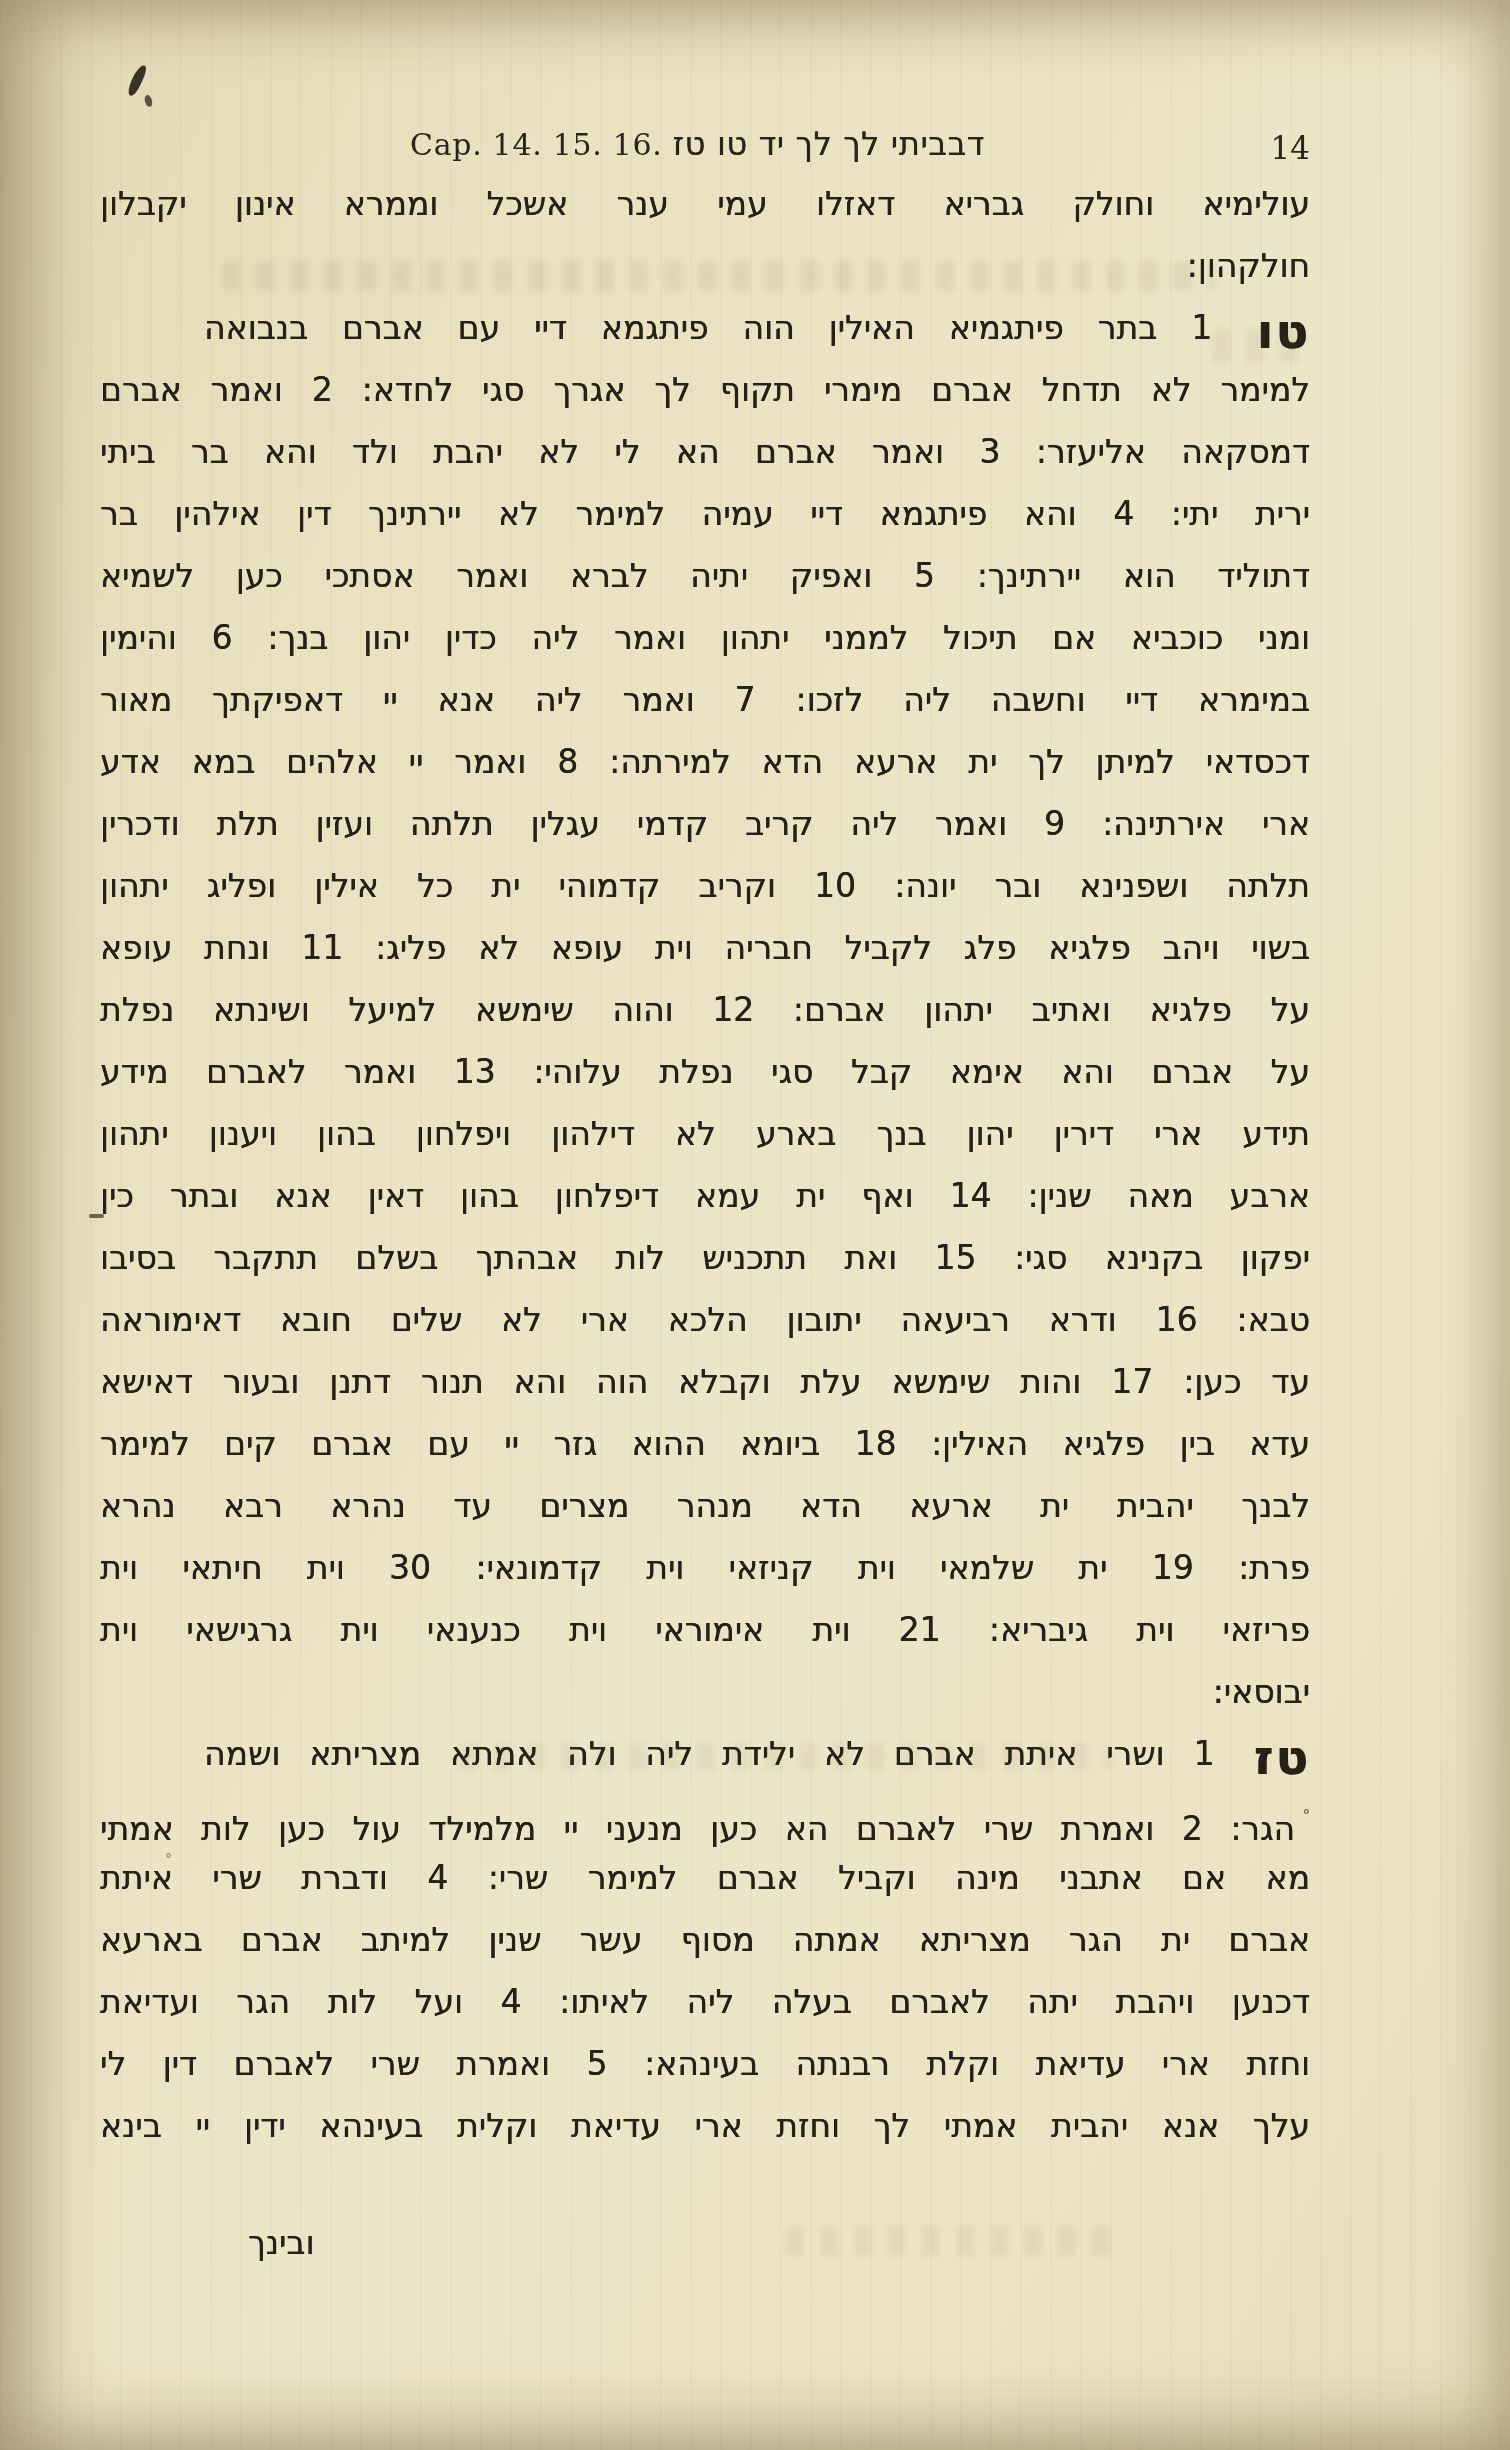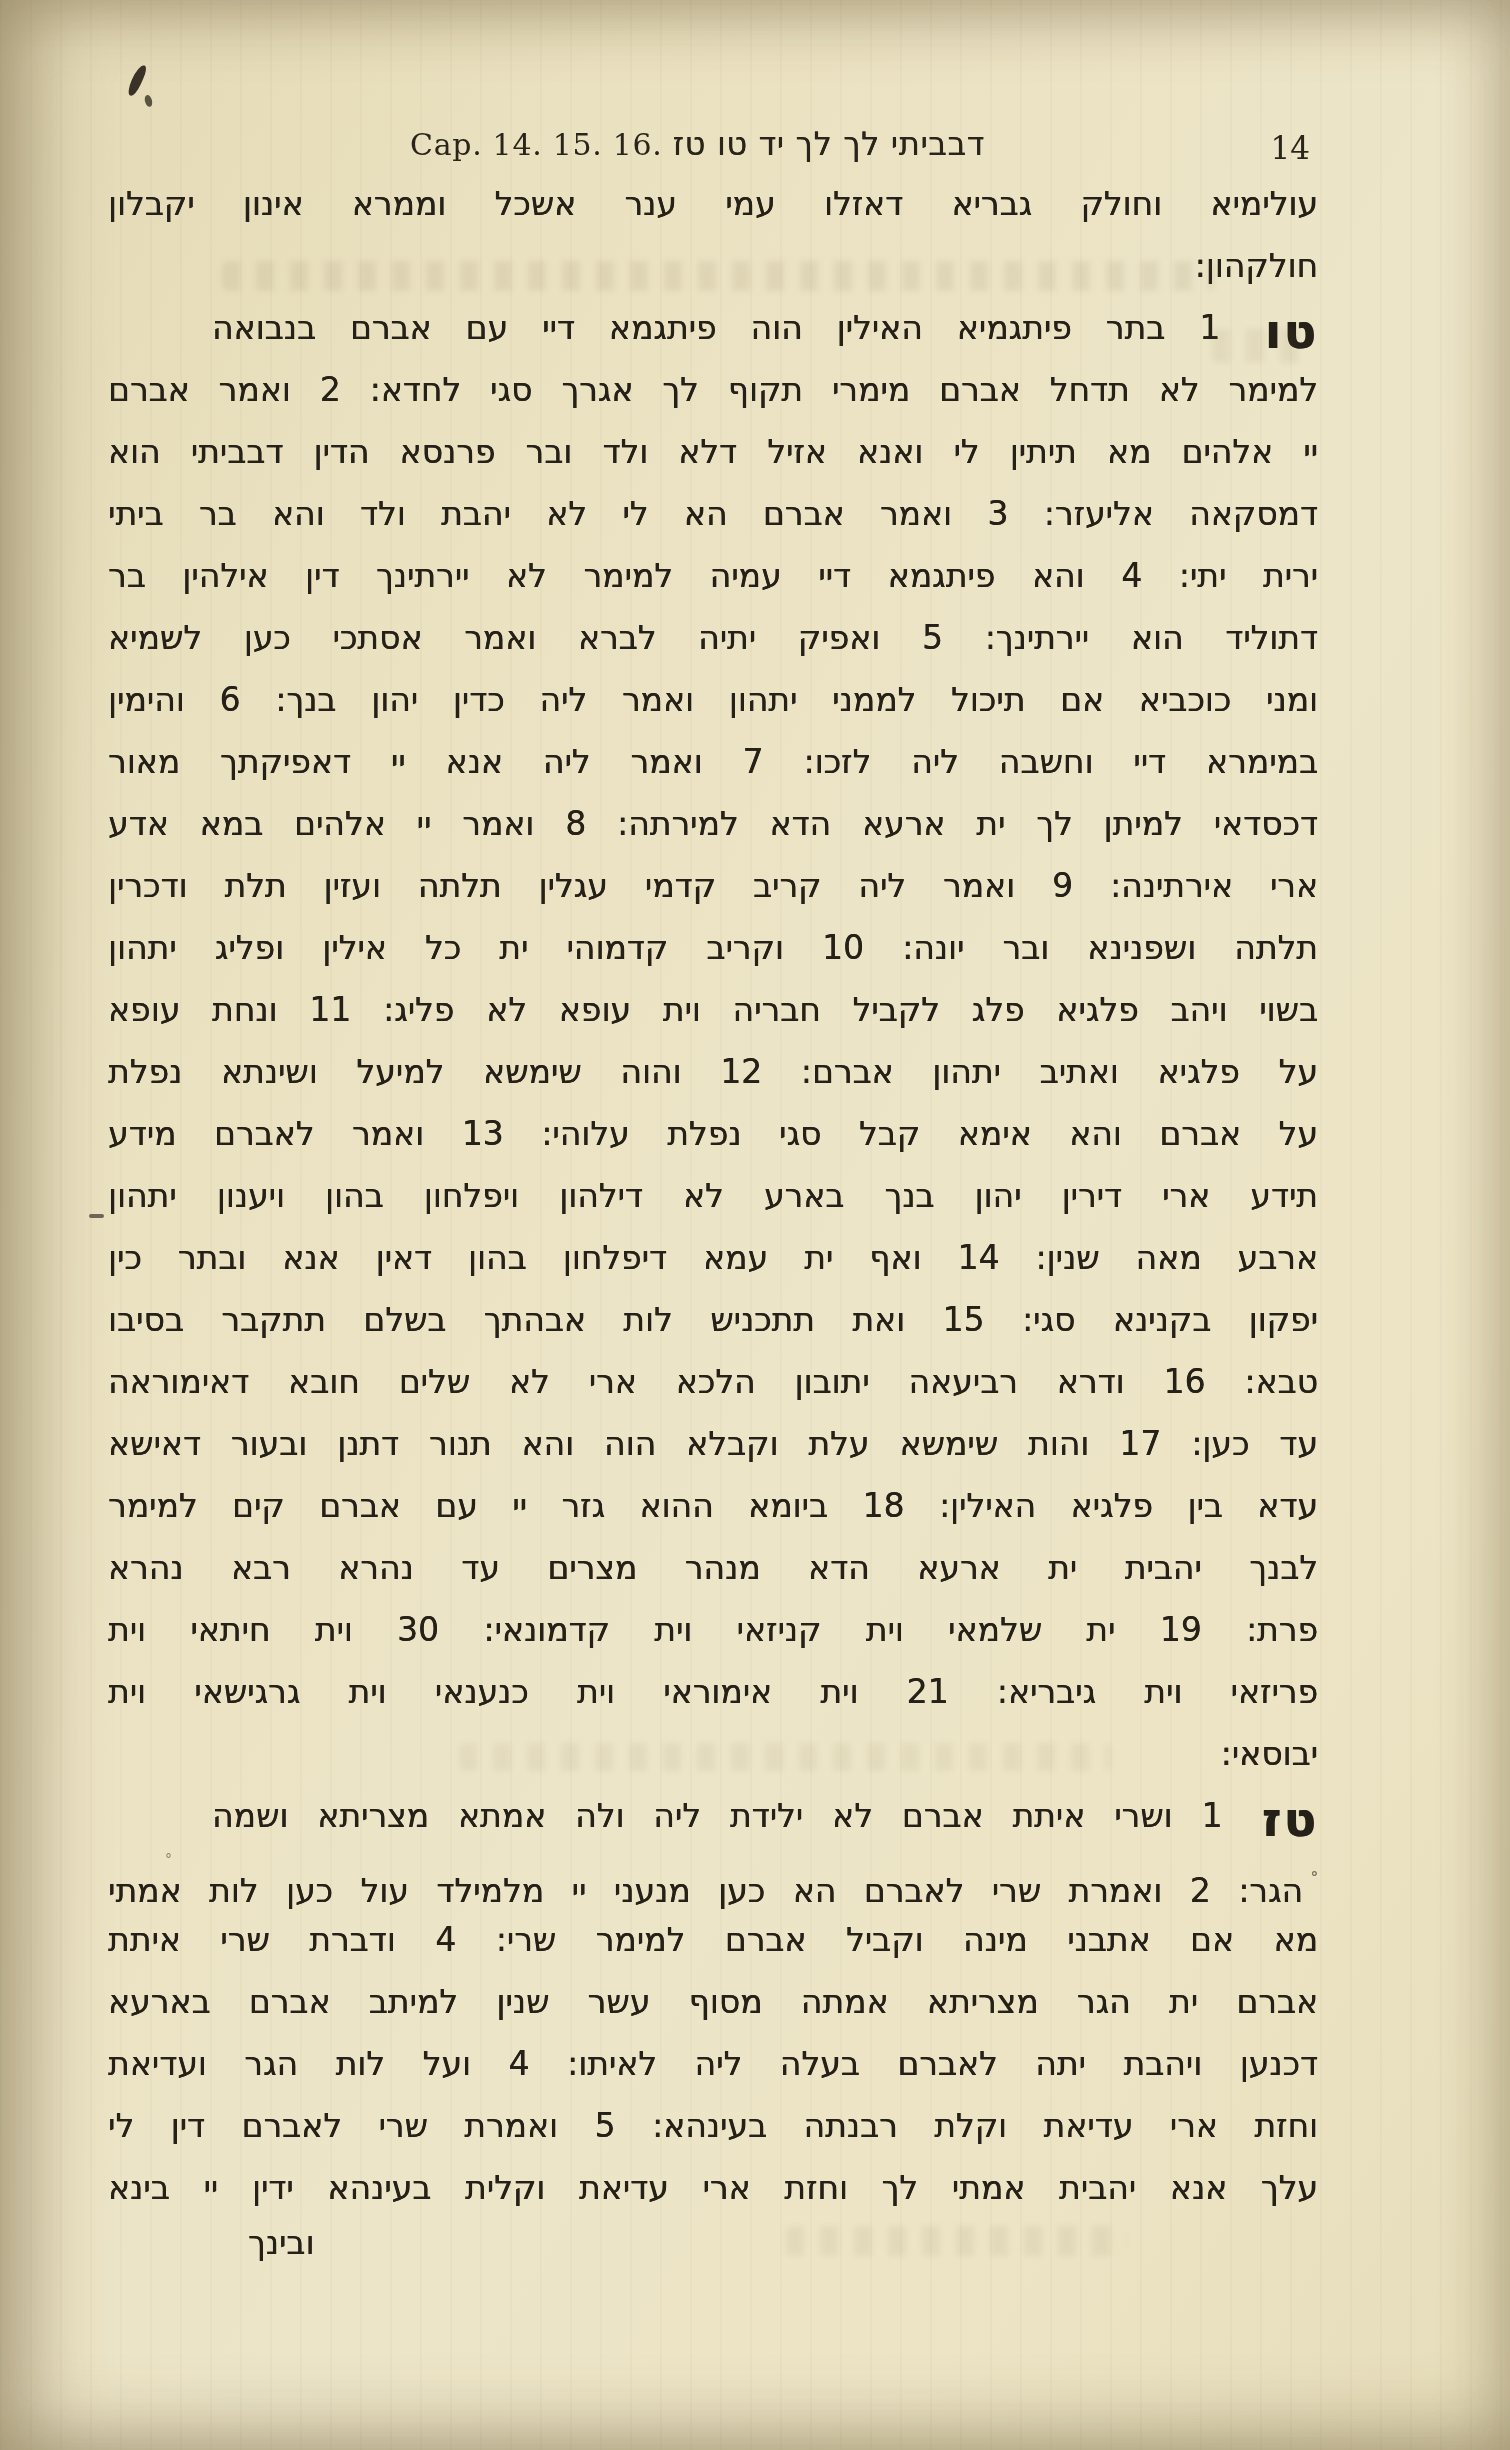--- a/index.html
+++ b/index.html
@@ -17,21 +17,21 @@
   
   .header-row{position:absolute;left:100px;top:125px;width:1210px;height:39px;}
   .running-title{position:absolute;left:296px;top:0;white-space:nowrap;
     font-size:30px;letter-spacing:0.7px;color:#2a251a;}
   .running-title .latin{font-family:"DejaVu Serif","Liberation Serif",serif;margin-left:14px;}
   .running-title .heb{font-family:"DejaVu Sans",sans-serif;font-size:32px;
     text-shadow:0.3px 0 0 currentColor;}
   .page-number{position:absolute;right:0;top:5px;
     font-family:"DejaVu Serif","Liberation Serif",serif;font-size:31px;color:#2a251a;}
   
-  .text-block{position:absolute;left:108px;top:173px;width:1210px;direction:rtl;}
+  .text-block{position:absolute;left:100px;top:173px;width:1210px;direction:rtl;}
   .line{
     direction:rtl;unicode-bidi:embed;
     height:62px;line-height:62px;
     font-size:33px;color:#262118;
     text-shadow:0.3px 0 0 currentColor;
     text-align:justify;text-align-last:justify;
     overflow:visible;
   }
   .line.short{text-align:right;text-align-last:right;}
   .line.chapter{padding-left:0;padding-right:0;margin-right:0;}
@@ -73,21 +73,20 @@
     <span class="heb">דבביתי לך לך יד טו טז</span>
   </div>
   <div class="page-number">14</div>
 </div>
 
 <div class="text-block" id="text-block">
     <div class="line normal">עולימיא וחולק גבריא דאזלו עמי ענר אשכל וממרא אינון יקבלון</div>
     <div class="line short">חולקהון:</div>
     <div class="line chapter"><span class="initial">טו</span> 1 בתר פיתגמיא האילין הוה פיתגמא דיי עם אברם בנבואה</div>
     <div class="line normal">למימר לא תדחל אברם מימרי תקוף לך אגרך סגי לחדא: 2 ואמר אברם</div>
-    <div class="line normal">יי אלהים מא תיתין לי ואנא אזיל דלא ולד ובר פרנסא הדין דבביתי הוא</div>
     <div class="line normal">דמסקאה אליעזר: 3 ואמר אברם הא לי לא יהבת ולד והא בר ביתי</div>
     <div class="line normal">ירית יתי: 4 והא פיתגמא דיי עמיה למימר לא יירתינך דין אילהין בר</div>
     <div class="line normal">דתוליד הוא יירתינך: 5 ואפיק יתיה לברא ואמר אסתכי כען לשמיא</div>
     <div class="line normal">ומני כוכביא אם תיכול לממני יתהון ואמר ליה כדין יהון בנך: 6 והימין</div>
     <div class="line normal">במימרא דיי וחשבה ליה לזכו: 7 ואמר ליה אנא יי דאפיקתך מאור</div>
     <div class="line normal">דכסדאי למיתן לך ית ארעא הדא למירתה: 8 ואמר יי אלהים במא אדע</div>
     <div class="line normal">ארי אירתינה: 9 ואמר ליה קריב קדמי עגלין תלתה ועזין תלת ודכרין</div>
     <div class="line normal">תלתה ושפנינא ובר יונה: 10 וקריב קדמוהי ית כל אילין ופליג יתהון</div>
     <div class="line normal">בשוי ויהב פלגיא פלג לקביל חבריה וית עופא לא פליג: 11 ונחת עופא</div>
     <div class="line normal">על פלגיא ואתיב יתהון אברם: 12 והוה שימשא למיעל ושינתא נפלת</div>

